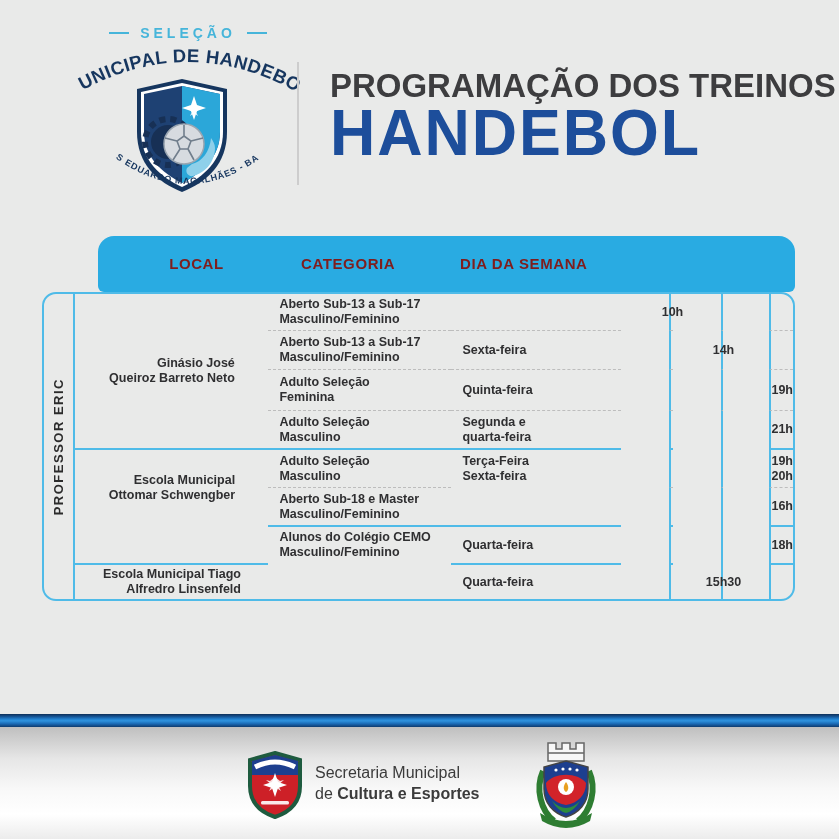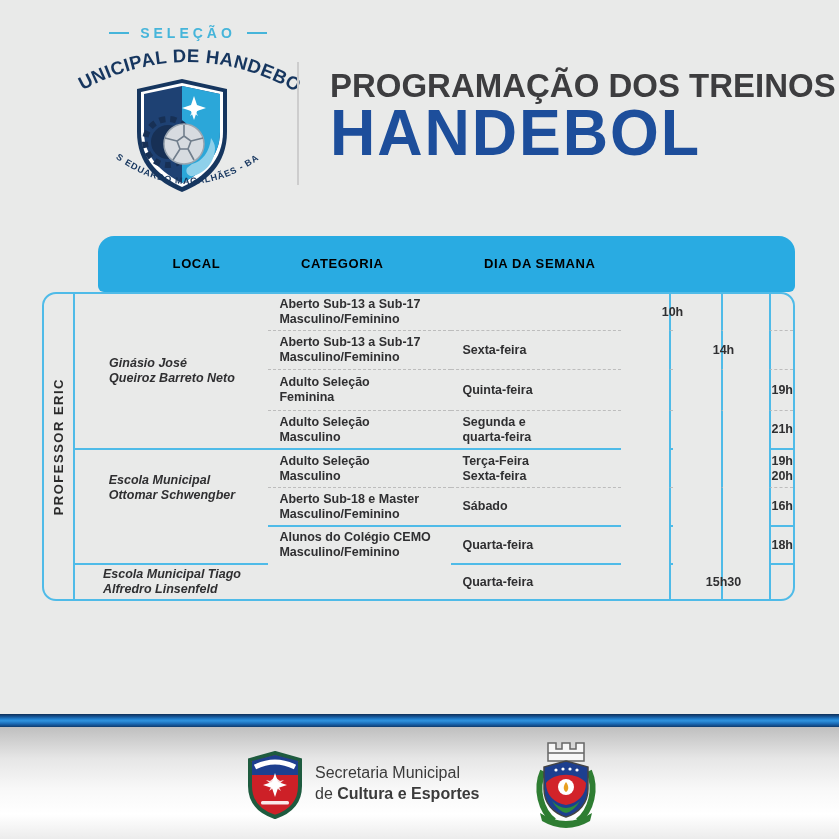--- a/index.html
+++ b/index.html
@@ -19,38 +19,38 @@
   .cityarc-svg{position:absolute;left:40px;top:128px;}
   .vsep{position:absolute;left:297px;top:62px;width:2px;height:123px;background:#cdcdcd;}
   
   .kicker{position:absolute;left:330px;top:66px;font-size:34px;font-weight:bold;color:#3d3d3f;
           letter-spacing:0;transform:scaleX(0.97);transform-origin:left;white-space:nowrap;}
   .big-title{position:absolute;left:330px;top:96px;font-size:64px;font-weight:bold;color:#1d4e9b;
           letter-spacing:2px;transform:scaleX(0.98);transform-origin:left;white-space:nowrap;}
   
   .thead{position:absolute;left:98px;top:236px;width:697px;height:56px;background:#29abe2;
          border-radius:16px 16px 6px 6px;}
-  .thead span{position:absolute;top:0;line-height:56px;color:#000000;font-weight:bold;
-              font-size:13px;letter-spacing:0.6px;text-align:center;}
+  .thead span{position:absolute;top:0;line-height:56px;color:#7f1d1d;font-weight:bold;
+              font-size:15px;letter-spacing:0.6px;text-align:center;}
   .th-local{left:2px;width:193px;text-align:center;}
   .th-cat{left:203px;}
-  .th-dia{left:386px;}
+  .th-dia{left:362px;}
   .th-hor{left:548px;width:147px;text-align:center;}
   
   .tbody{position:absolute;left:42px;top:292px;width:753px;height:309px;box-sizing:border-box;
          border:2px solid #4fbbe8;border-radius:14px;display:flex;}
   .side-strip{width:54px;border-right:2px solid #4fbbe8;display:flex;align-items:center;justify-content:center;}
   .side-label{writing-mode:vertical-rl;transform:rotate(180deg);font-weight:bold;font-size:13px;
               letter-spacing:1.5px;color:#2b2b2b;white-space:nowrap;}
   .grid{flex:1;display:grid;
         grid-template-columns:193px 183px 170px 52px 48px 1fr;
         grid-template-rows:36px 39px 41px 38px 39px 38px 38px 1fr;}
   .cell{display:flex;align-items:center;font-size:12.5px;font-weight:bold;line-height:1.18;
         white-space:pre-line;box-sizing:border-box;}
-  .local{justify-content:center;text-align:left;padding:2px 6px;font-style:italic;}
+  .local{justify-content:center;text-align:right;padding:2px 6px;}
   .cat,.dia{padding-left:11px;padding-right:4px;}
   .hr{justify-content:center;text-align:center;margin-left:48px;}
   .c1{grid-column:1}.c2{grid-column:2}.c3{grid-column:3}.c4{grid-column:4}.c5{grid-column:5}.c6{grid-column:6}
   .r1{grid-row:1}.r2{grid-row:2}.r3{grid-row:3}.r4{grid-row:4}
   .r5{grid-row:5}.r6{grid-row:6}.r7{grid-row:7}.r8{grid-row:8}
   .span1-4{grid-row:1/5}.span5-6{grid-row:5/7}
   .bt-dash{border-top:1.5px dashed #bdbdbd;}
   .bt-solid{border-top:2px solid #4fbbe8;}
   .bl-solid{border-left:2px solid #4fbbe8;}
   
@@ -155,21 +155,20 @@
 Masculino</div>
       <div class="cell dia c3 r5 bt-solid">Terça-Feira
 Sexta-feira</div>
       <div class="cell hr c4 r5 bl-solid bt-solid"></div>
       <div class="cell hr c5 r5 bl-solid bt-solid"></div>
       <div class="cell hr c6 r5 bl-solid bt-solid">19h
 20h</div>
 
       <div class="cell cat c2 r6 bt-dash">Aberto Sub-18 e Master
 Masculino/Feminino</div>
-      <div class="cell dia c3 r6 bt-dash">Sábado</div>
       <div class="cell hr c4 r6 bl-solid bt-dash"></div>
       <div class="cell hr c5 r6 bl-solid bt-dash"></div>
       <div class="cell hr c6 r6 bl-solid bt-dash">16h</div>
 
       <div class="cell cat c2 r7 bt-solid">Alunos do Colégio CEMO
 Masculino/Feminino</div>
       <div class="cell dia c3 r7 bt-solid">Quarta-feira</div>
       <div class="cell hr c4 r7 bl-solid bt-solid"></div>
       <div class="cell hr c5 r7 bl-solid bt-solid"></div>
       <div class="cell hr c6 r7 bl-solid bt-solid">18h</div>

